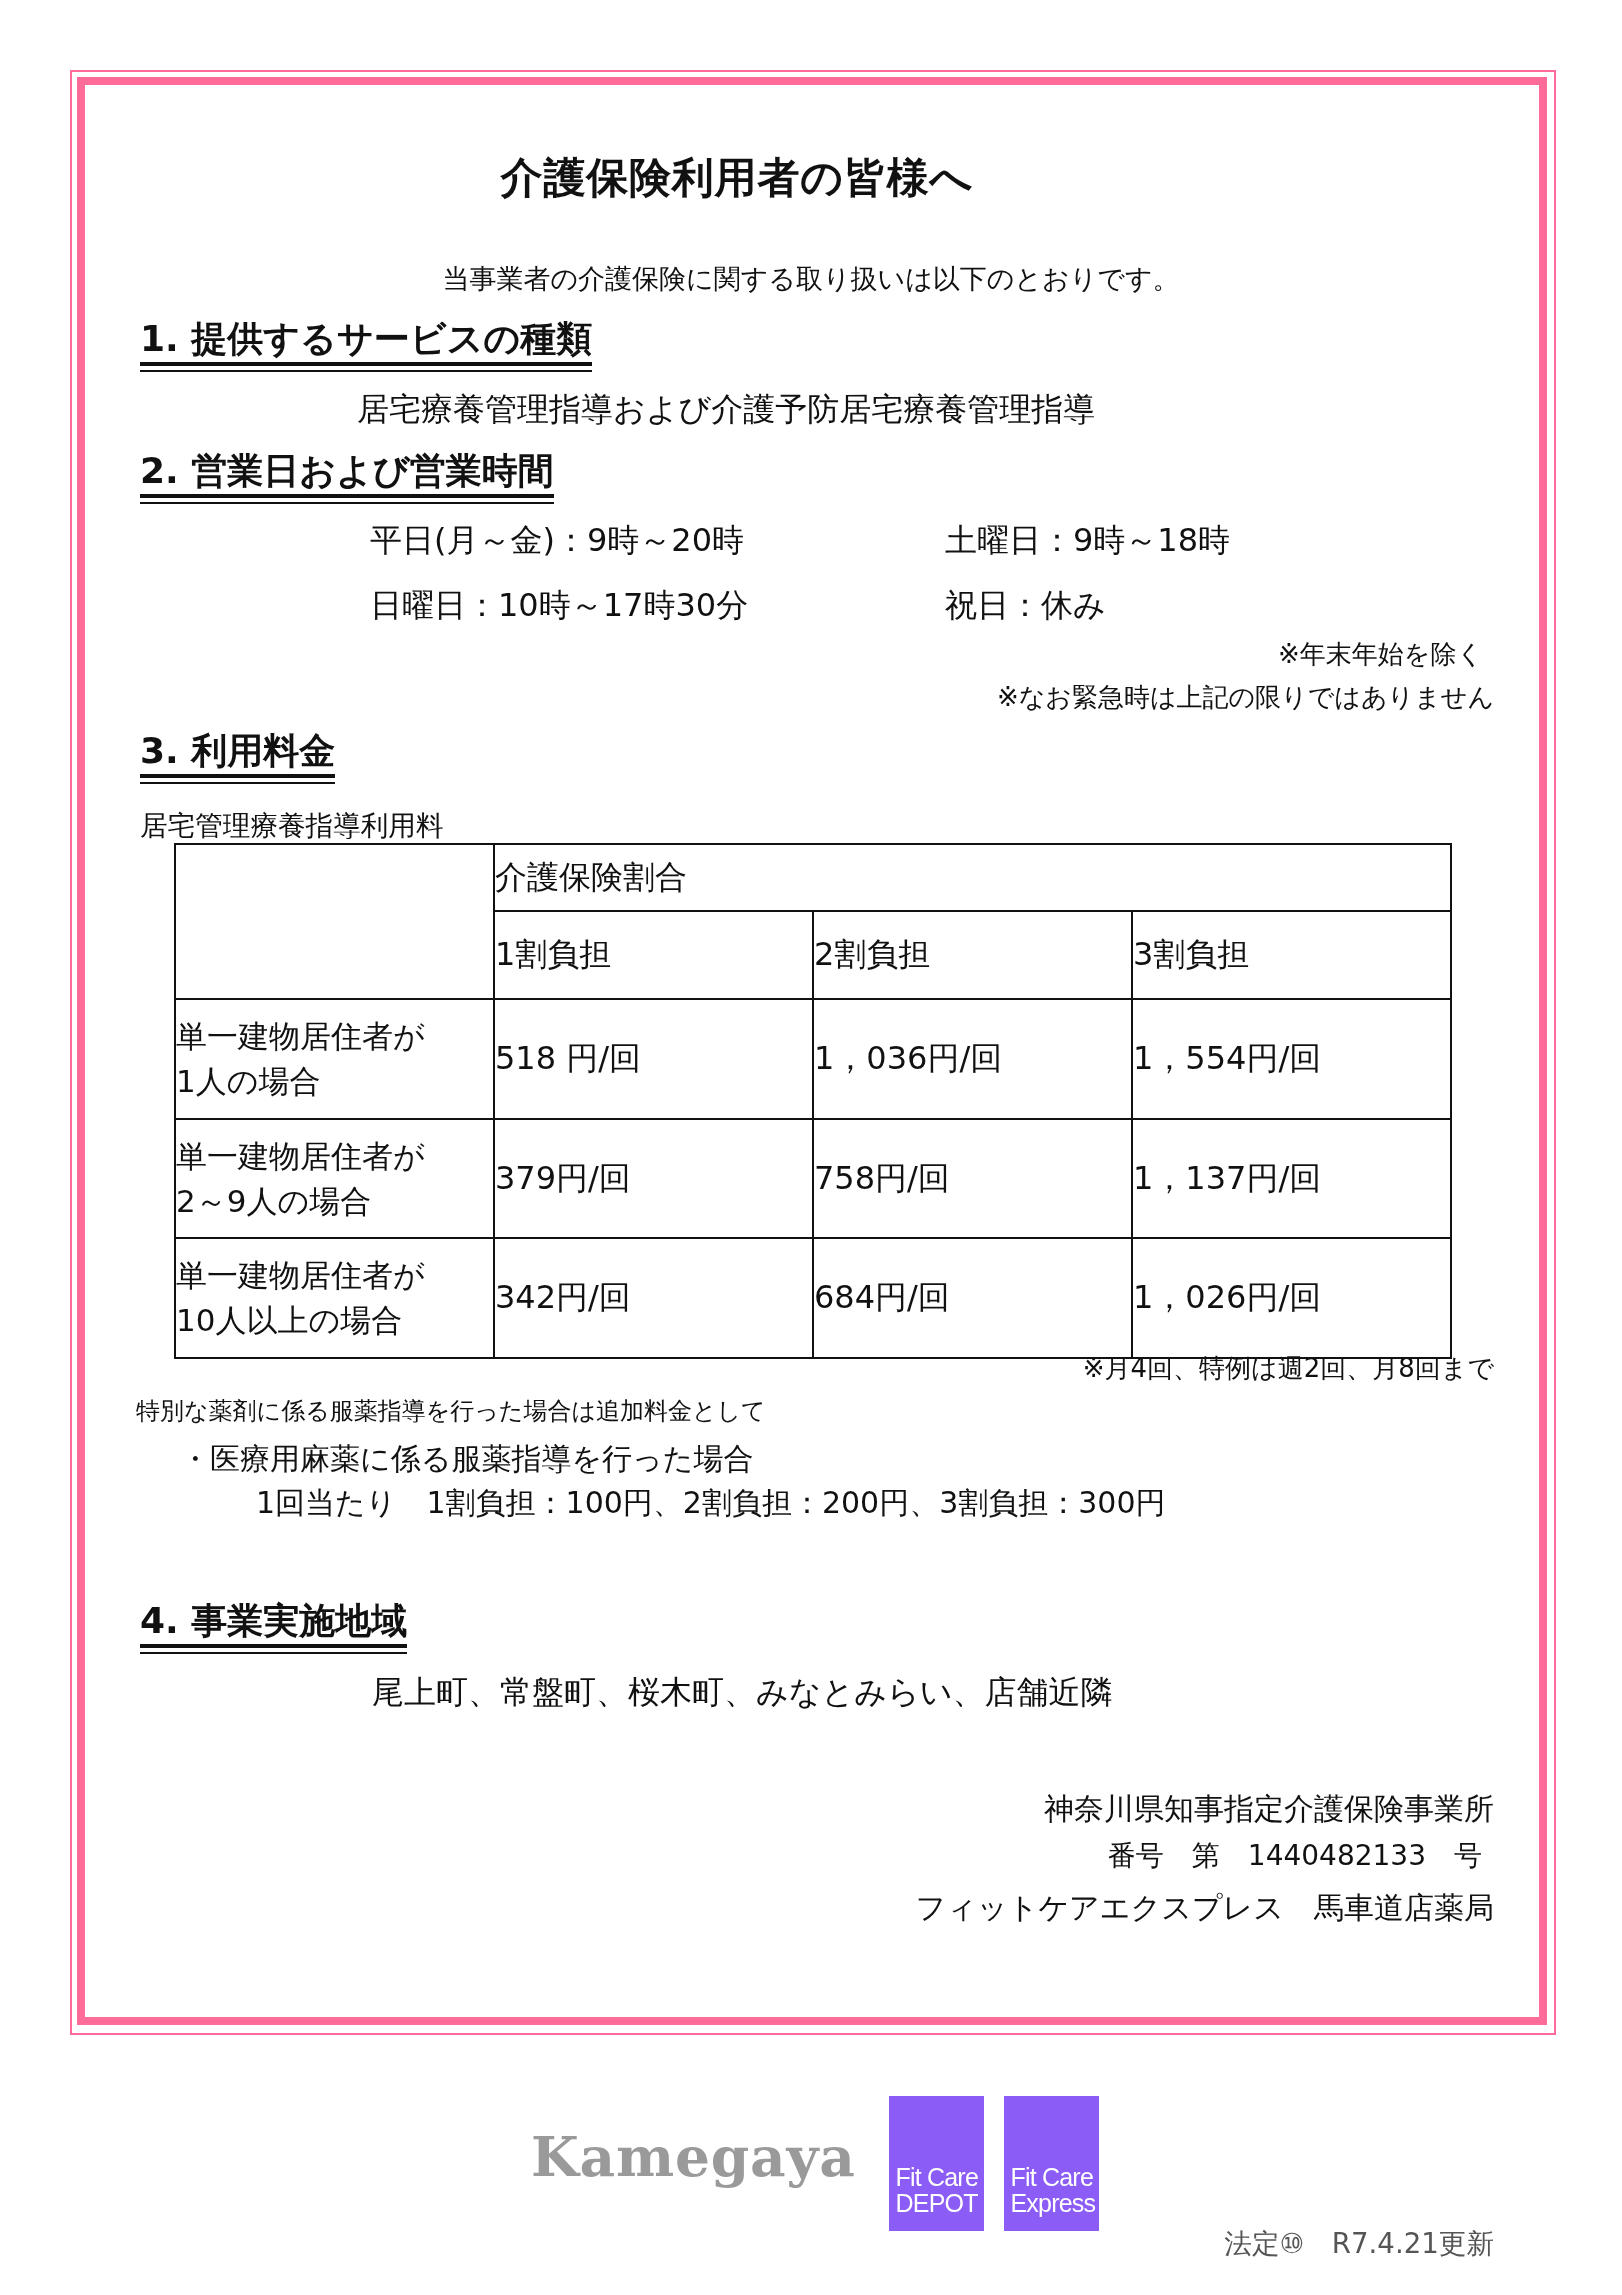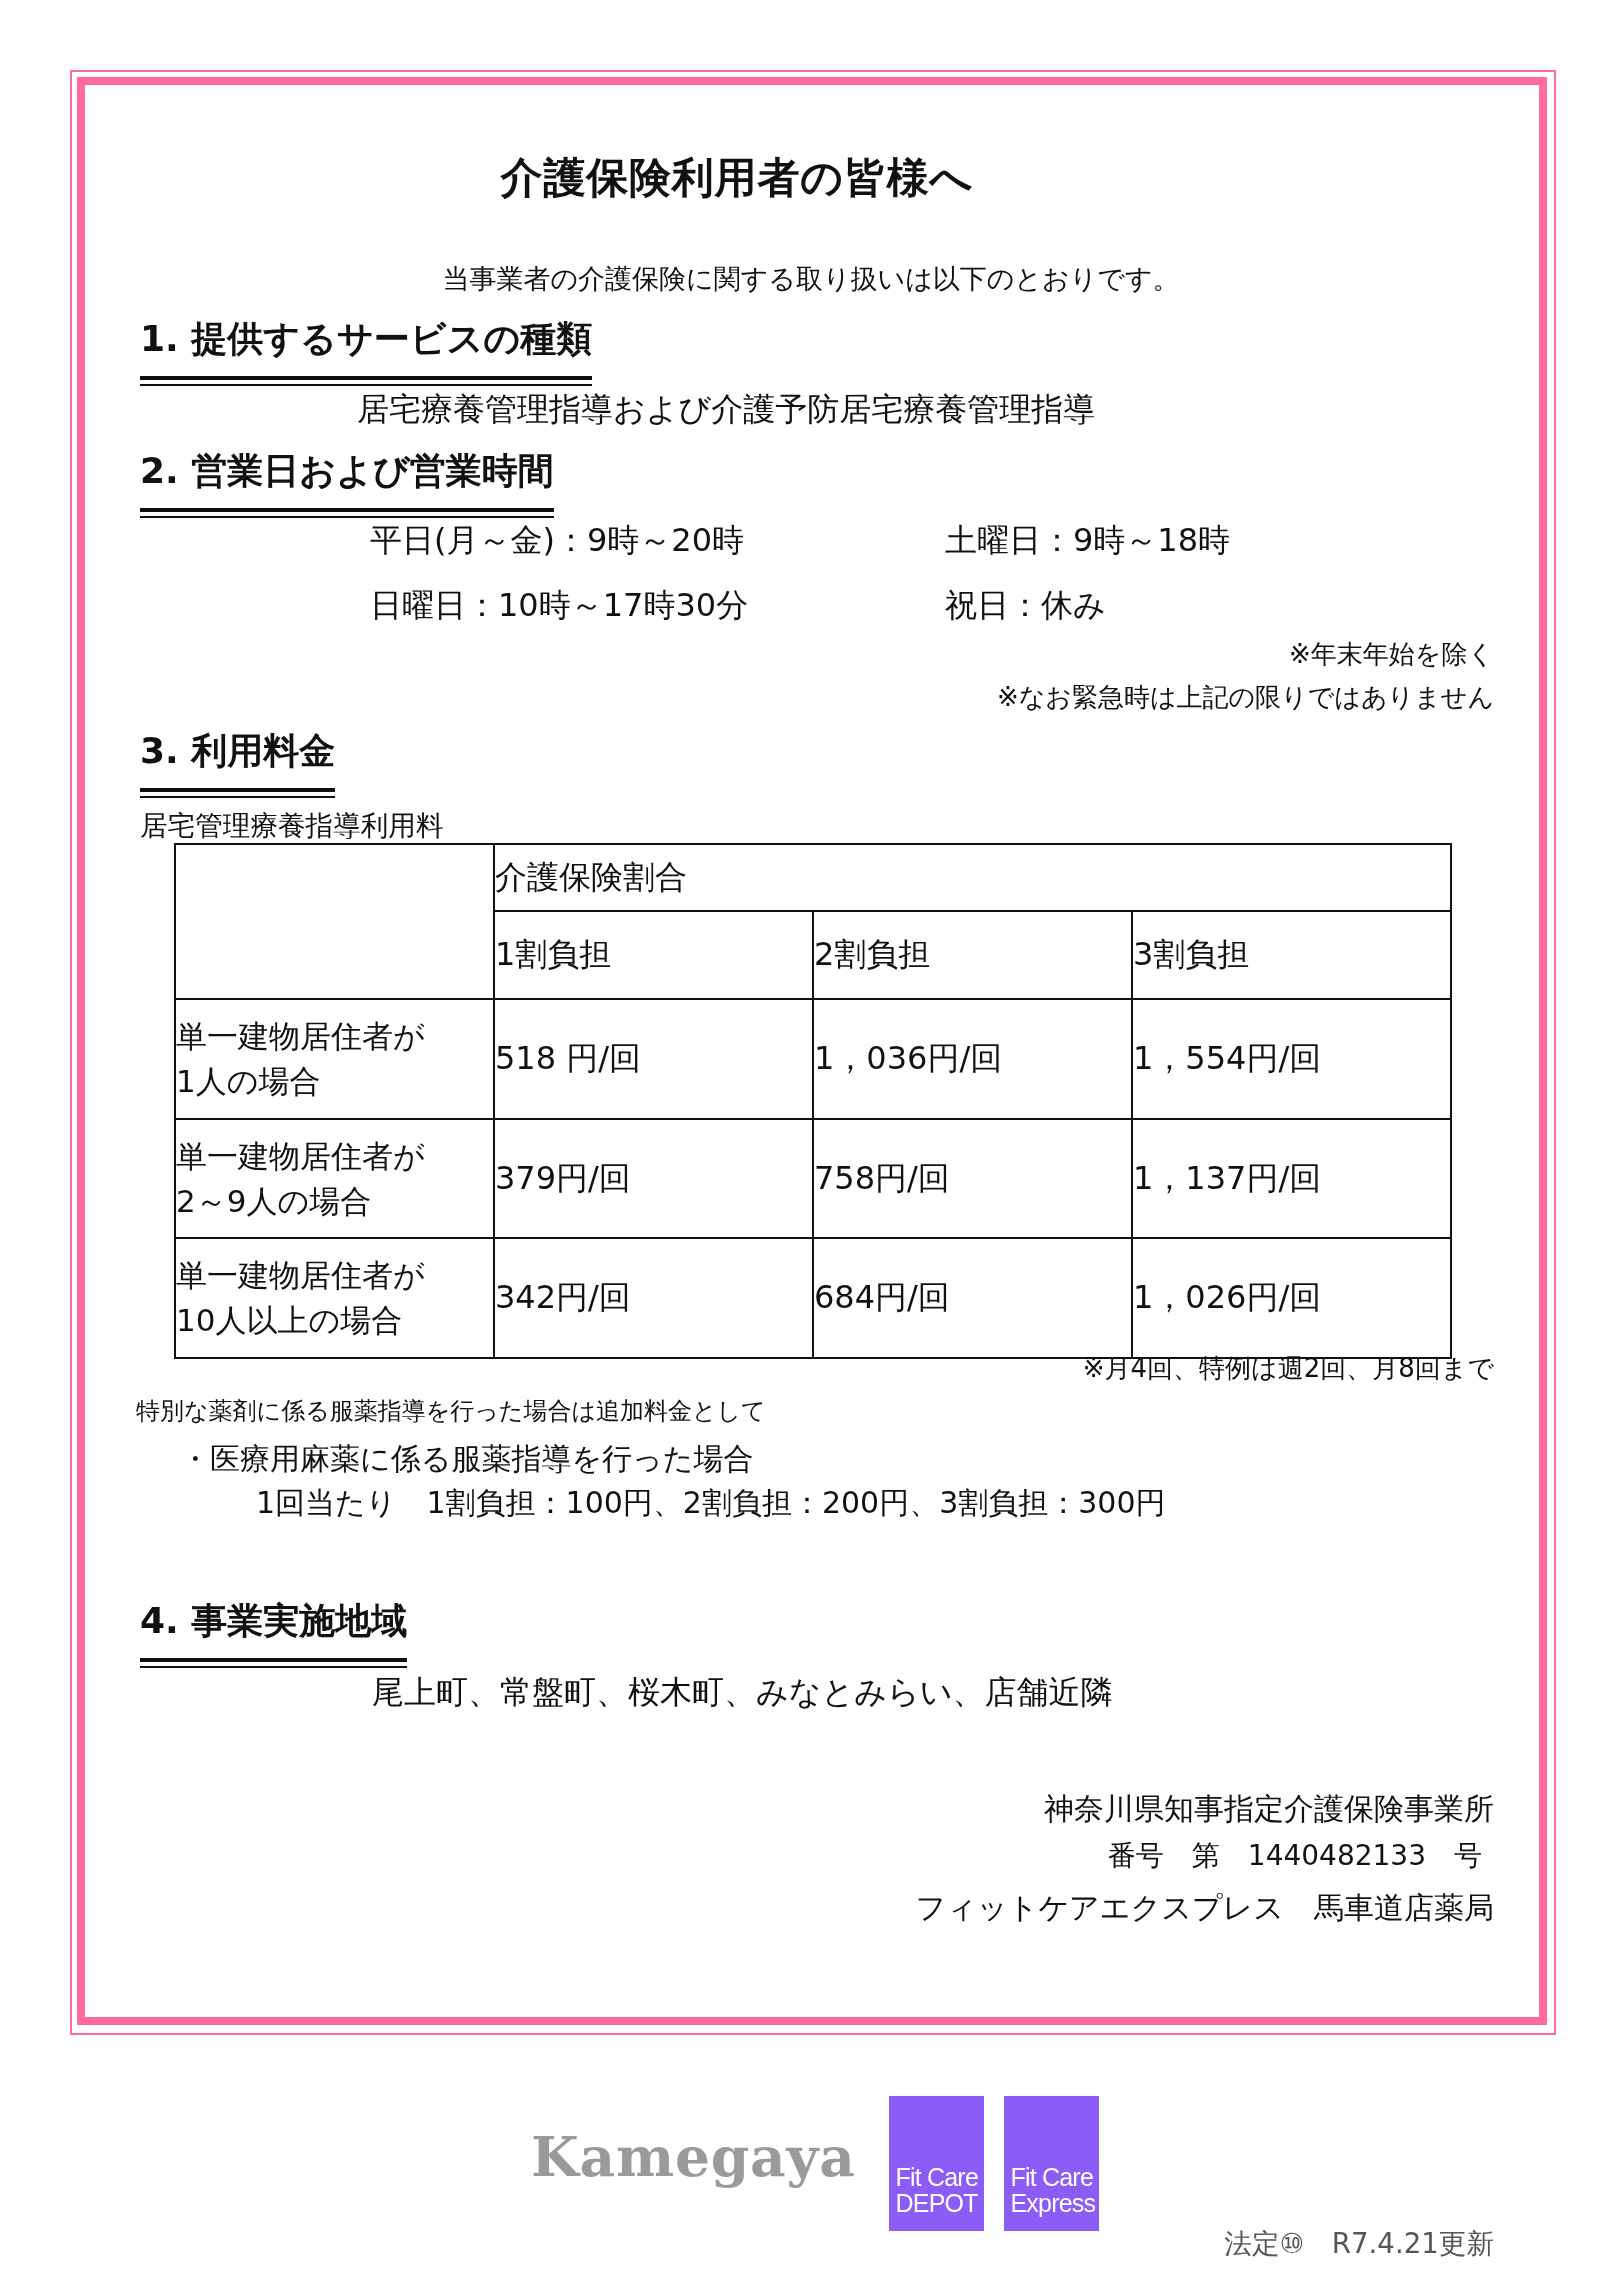--- a/index.html
+++ b/index.html
@@ -5,21 +5,21 @@
   html, body { margin:0; padding:0; background:#ffffff; }
   body { width:1622px; height:2295px; position:relative; overflow:hidden;
          font-family:"DejaVu Sans", "Liberation Sans", sans-serif; color:#111; }
   .abs { position:absolute; }
   .frame-outer { left:70px; top:70px; width:1482px; height:1961px; border:2.4px solid #ff6c99; box-sizing:content-box; }
   .frame-inner { left:77px; top:77px; width:1454px; height:1932px; border:8px solid #ff6c99; box-sizing:content-box; }
 
   .title { left:0; width:1474px; top:150px; text-align:center; font-size:42px; font-weight:bold; letter-spacing:0.8px; }
   .intro { left:0; width:1622px; top:261px; text-align:center; font-size:27px; }
 
-  .heading { left:140px; font-size:36px; font-weight:bold; padding-bottom:17px;
+  .heading { left:140px; font-size:36px; font-weight:bold; padding-bottom:3px;
              border-bottom:4px solid #111; line-height:1.15; }
   .heading::after { content:""; position:absolute; left:0; right:0; bottom:-9.7px; border-bottom:2.4px solid #111; }
 
   .body-line { font-size:32px; white-space:nowrap; }
   .note { font-size:26px; white-space:nowrap; text-align:right; }
 
   table.fees { position:absolute; left:174px; top:843px; border-collapse:collapse; table-layout:fixed; }
   table.fees td { border:2.4px solid #111; text-align:left; vertical-align:middle; font-size:32px; padding:0; }
   table.fees td.rowhead { font-size:31px; line-height:1.45; }
 
@@ -37,21 +37,21 @@
 <div class="abs intro">当事業者の介護保険に関する取り扱いは以下のとおりです。</div>
 
 <div class="abs heading" style="top:318px;">1. 提供するサービスの種類</div>
 <div class="abs body-line" style="left:357px; top:388px;">居宅療養管理指導および介護予防居宅療養管理指導</div>
 
 <div class="abs heading" style="top:450px;">2. 営業日および営業時間</div>
 <div class="abs body-line" style="left:370px; top:519px;">平日(月～金)：9時～20時</div>
 <div class="abs body-line" style="left:945px; top:519px;">土曜日：9時～18時</div>
 <div class="abs body-line" style="left:370px; top:584px;">日曜日：10時～17時30分</div>
 <div class="abs body-line" style="left:945px; top:584px;">祝日：休み</div>
-<div class="abs note" style="right:128px; top:637px;">※年末年始を除く</div>
+<div class="abs note" style="right:139px; top:637px;">※年末年始を除く</div>
 <div class="abs note" style="right:128px; top:680px;">※なお緊急時は上記の限りではありません</div>
 
 <div class="abs heading" style="top:730px;">3. 利用料金</div>
 <div class="abs note" style="left:140px; top:807px; text-align:left; font-size:27.6px;">居宅管理療養指導利用料</div>
 
 <table class="fees">
   <colgroup>
       <col style="width:319px">
       <col style="width:319px">
       <col style="width:319px">

